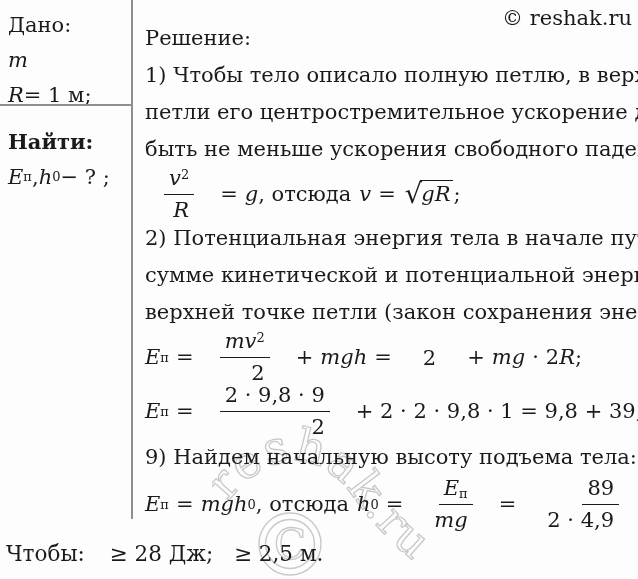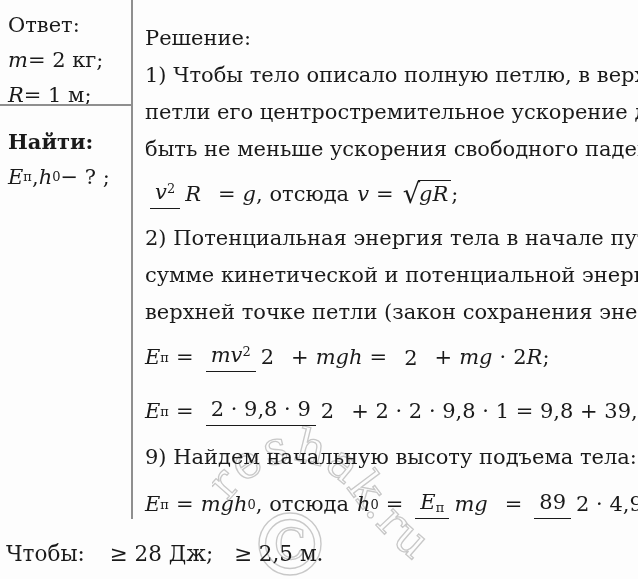--- a/index.html
+++ b/index.html
@@ -41,22 +41,22 @@
   }
   .formula.tall { height: 56px; }
   .var { font-style: italic; }
   sub, sup { font-size: 0.62em; font-style: normal; }
   sub { vertical-align: -0.25em; }
   sup { vertical-align: 0.45em; }
   .op { margin: 0 7px; }
   .op-lead { margin-left: 7px; }
   .mid { margin-right: 8px; }
   .frac {
-    display: inline-flex; flex-direction: row; align-items: flex-start;
-    margin: 0 5px; line-height: 1.25;
+    display: inline-flex; flex-direction: column; align-items: flex-end;
+    margin: 0 19px; line-height: 1.25;
   }
   .frac .num { padding: 0 5px 2px; border-bottom: 1.7px solid #1a1a1a; }
   .frac .den { padding: 2px 5px 0; }
   .sqrt { display: inline-flex; align-items: flex-start; margin-left: 2px; }
   .radical { font-size: 1.3em; line-height: 1; }
   .radicand {
     border-top: 1.7px solid #1a1a1a; margin-left: -2px;
     padding: 2px 3px 0 1px; font-style: italic; line-height: 1.1;
   }
   .answer {
@@ -84,28 +84,28 @@
     <text font-size="46" letter-spacing="2">
       <textPath href="#wmpath">reshak.ru</textPath>
     </text>
   </svg>
   <svg class="wm" style="left:252px; top:502px;" width="84" height="77" viewBox="0 0 84 77">
     <circle cx="38" cy="42" r="31"></circle>
     <circle cx="38" cy="42" r="24.5"></circle>
     <text x="38" y="57" font-size="42" text-anchor="middle">C</text>
   </svg>
 
+  <div class="copyright">© reshak.ru</div>
 
   <div class="vline"></div>
 
   <div class="left-col">
-    <div class="line">Ответ:</div>
+    <div class="line">Дано:</div>
     <div class="line">
         <span class="var">m</span>
-        <span> = 2 кг;</span>
       </div>
     <div class="line">
         <span class="var">R</span>
         <span> = 1 м;</span>
       </div>
     <div class="given-divider"></div>
     <div class="line below">Найти:</div>
     <div class="line">
         <span class="var">E</span>
         <sub>п</sub>

